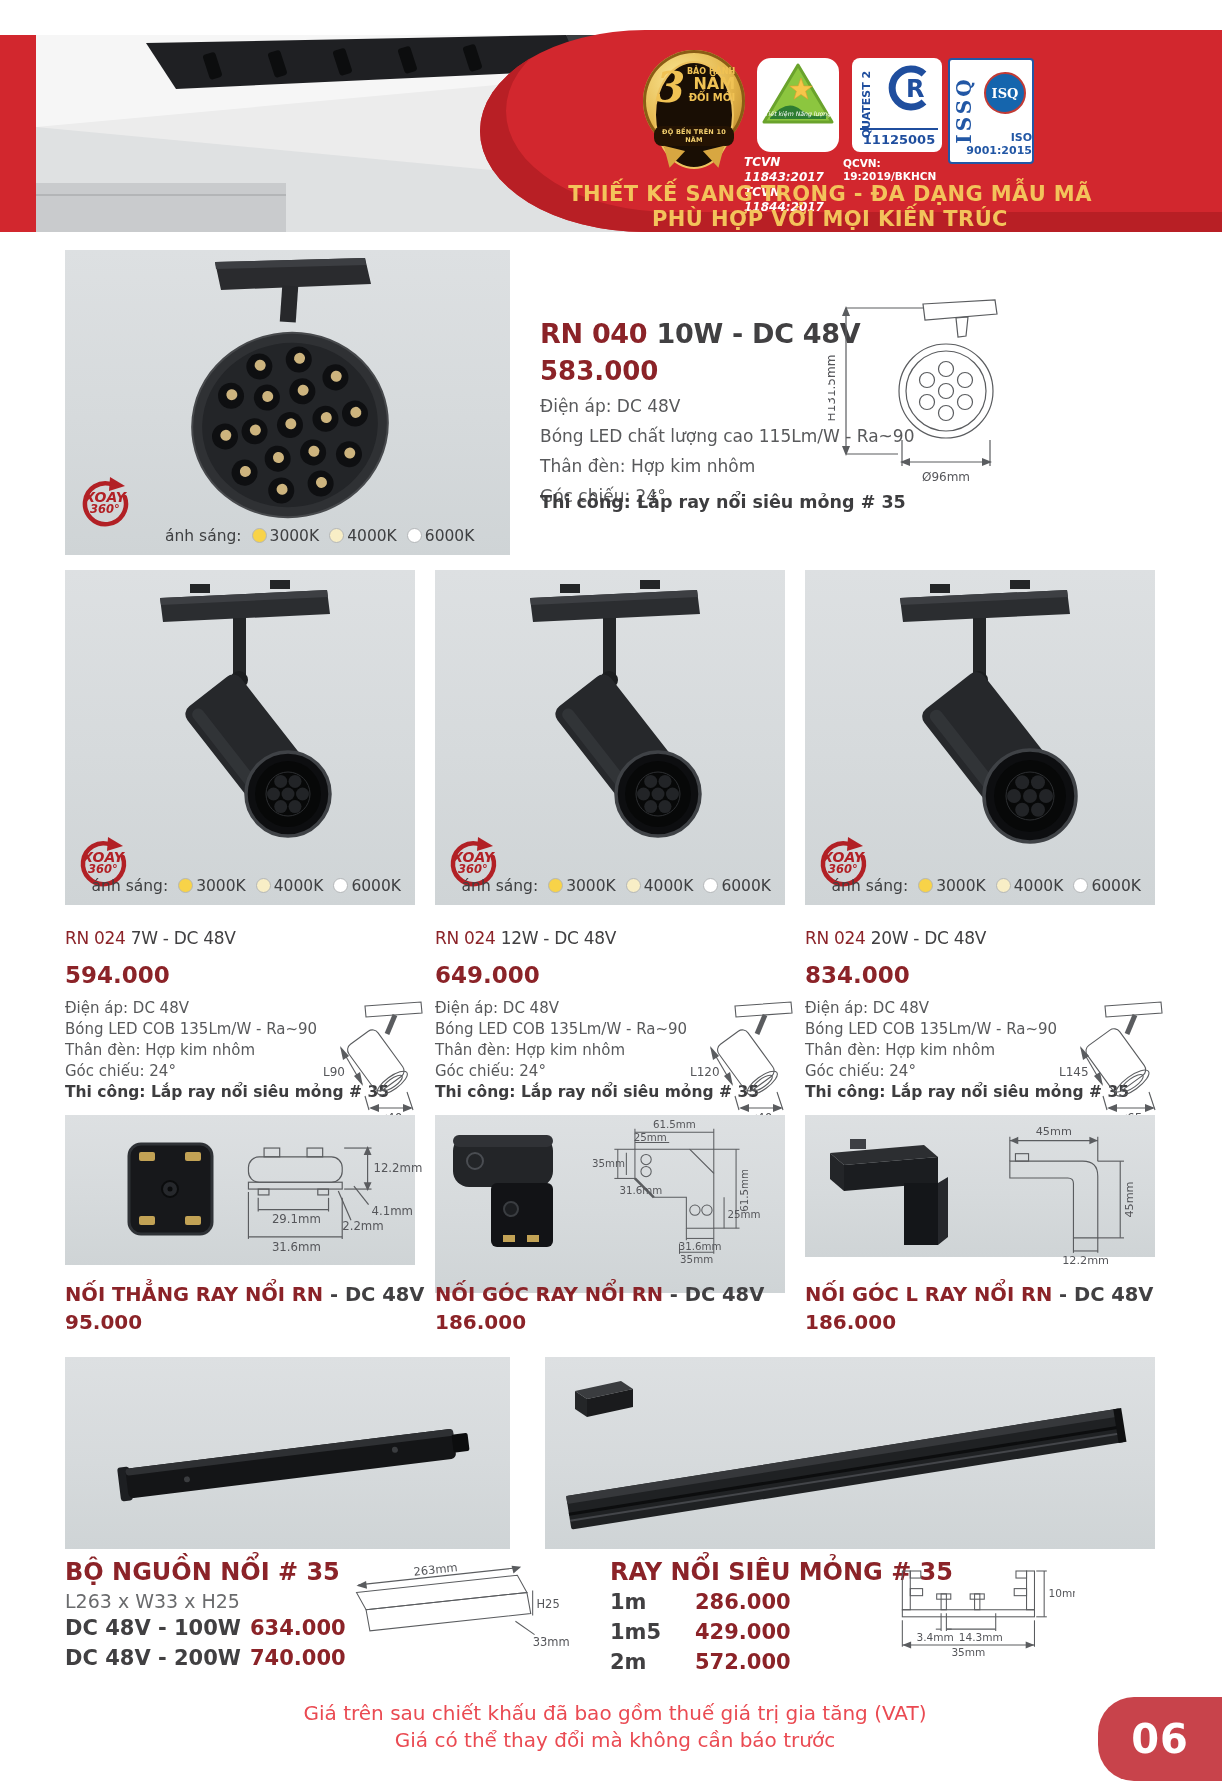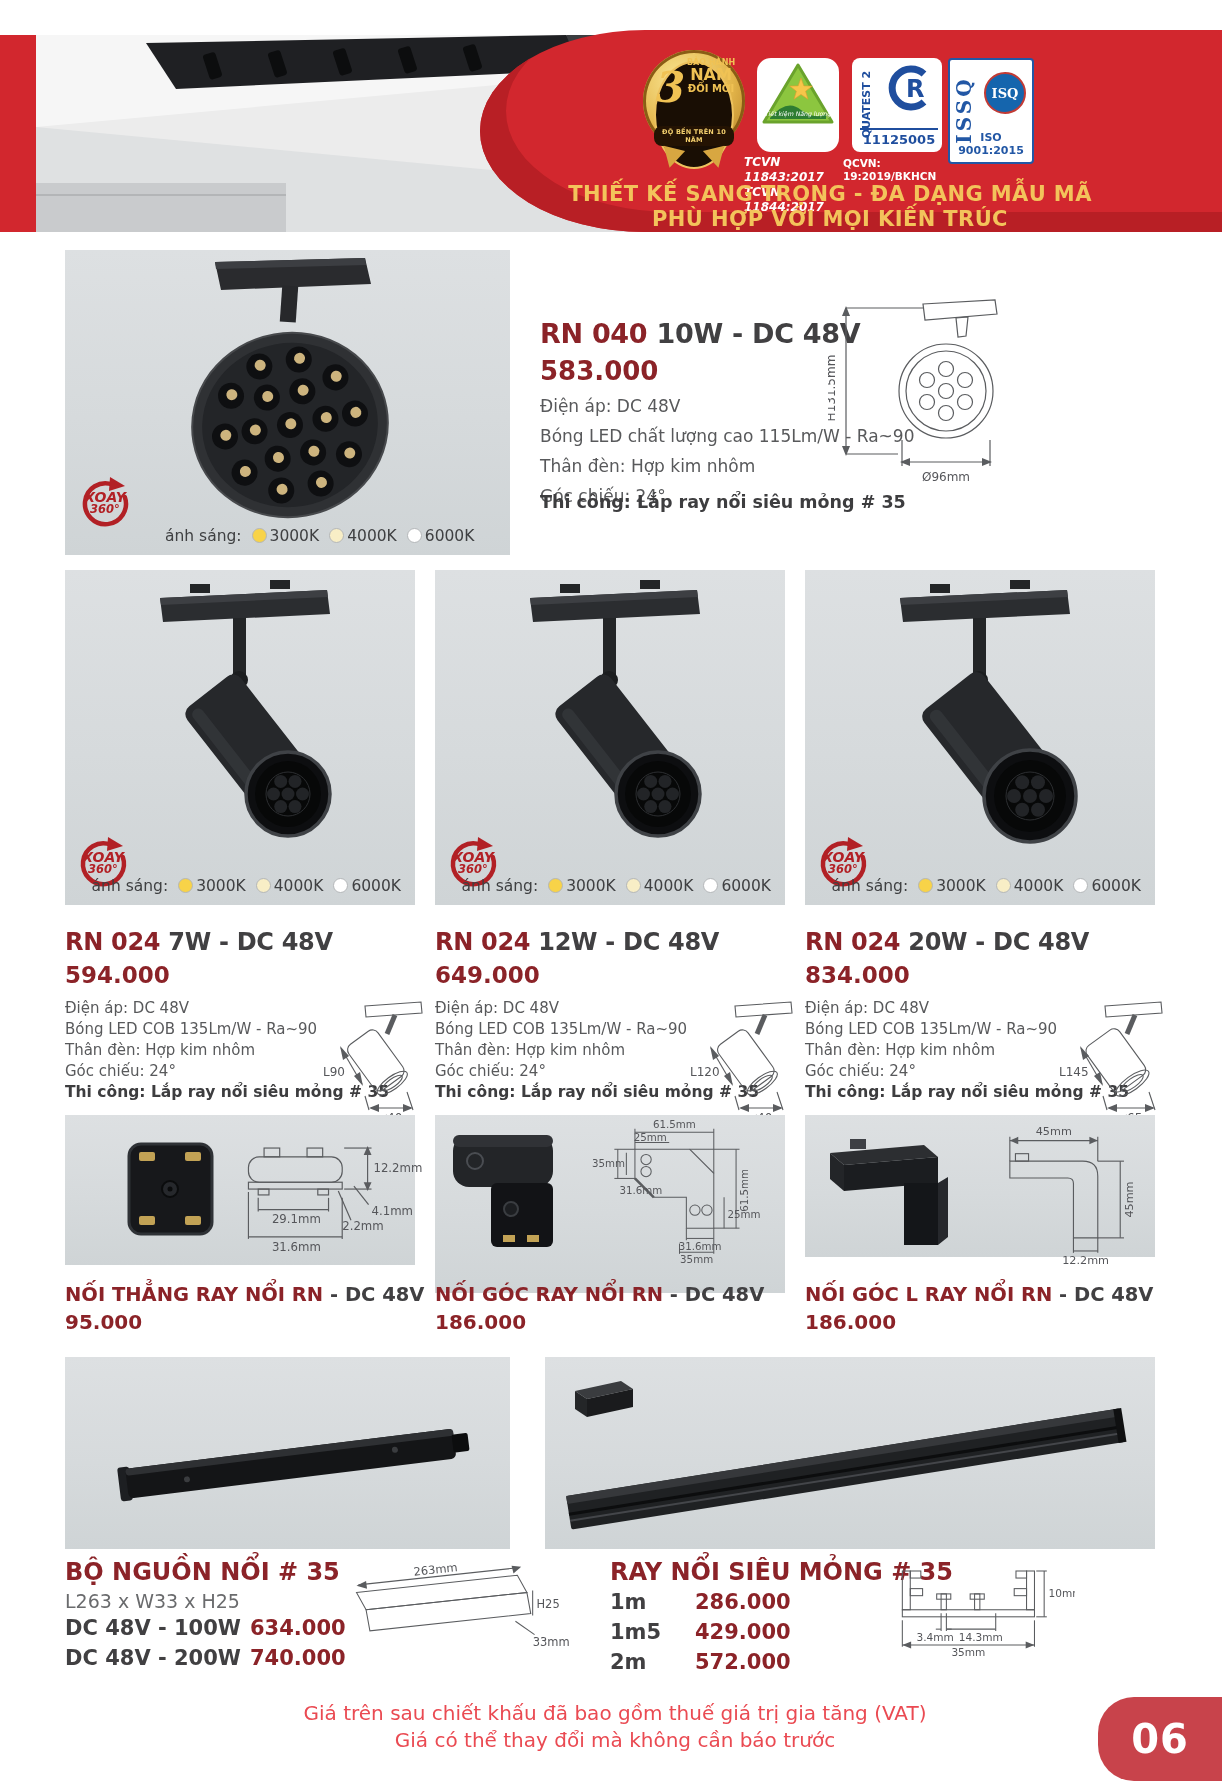--- a/index.html
+++ b/index.html
@@ -18,34 +18,34 @@
         box-shadow:inset 26px -20px 0 #b81f25}
   .whitebox{position:absolute;background:#fff;border-radius:10px}
   .tag{position:absolute;left:480px;width:700px;text-align:center;color:#f3c35b;
        font-weight:bold;font-size:21px;letter-spacing:.4px}
   
   .coin{position:absolute;border-radius:50%;background:radial-gradient(circle at 35% 30%,#fae591,#e3b54a 55%,#a9741f 100%);
         box-shadow:0 0 0 3px #8a5d15 inset}
   .coin-inner{position:absolute;inset:11px;border-radius:50%;background:#190e04;border:2px solid #edc25f}
   .medal-big{position:absolute;left:13px;top:13px;font-family:"DejaVu Serif",serif;font-style:italic;
              font-weight:bold;font-size:42px;color:#f0c254}
-  .medal-col{position:absolute;left:44px;top:9px;color:#f0c254;font-weight:bold;line-height:1.05;text-align:center}
+  .medal-col{position:absolute;left:44px;top:18px;color:#f0c254;font-weight:bold;line-height:1.05;text-align:right}
   .medal-band{position:absolute;left:11px;top:76px;width:80px;background:#241303;border-radius:8px;
               color:#f3cf6e;font-size:6.5px;font-weight:bold;text-align:center;padding:2px 0;letter-spacing:.2px}
   .ribbon{position:absolute;width:0;height:0;border-left:11px solid transparent;border-right:11px solid transparent;
           border-top:20px solid #d8a741}
   .vertlbl{position:absolute;transform:rotate(-90deg);transform-origin:center;font-weight:bold;color:#1f4e9e;white-space:nowrap}
   .cert-sub{position:absolute;color:#fff;font-weight:bold;font-style:italic;text-align:left;line-height:1.25}
   
   .ptitle1{font-size:27px;font-weight:bold;letter-spacing:-.3px}
   .price1{font-size:26px;font-weight:bold;color:#8b2328}
   .specs1{font-size:17px;color:#58595b}
   .specs1 div{margin-bottom:10px}
   .install1{font-size:17.5px;font-weight:bold;color:#3d3d3f}
-  .ptitle2{font-size:24px;font-weight:bold;letter-spacing:-.3px}
+  .ptitle2{font-size:17px;font-weight:normal;letter-spacing:-.3px}
   .price2{font-size:23px;font-weight:bold;color:#8b2328}
   .specs2{font-size:15px;color:#58595b;line-height:21px}
   .specs2 .install{font-weight:bold;color:#3d3d3f;font-size:15.5px}
   .ctitle{font-size:19.5px;font-weight:bold;white-space:nowrap}
   .cprice{font-size:20px;font-weight:bold;color:#8b2328}
   .btitle{font-size:24px;font-weight:bold;color:#8b2328;white-space:nowrap}
   .bsize{font-size:19px;color:#6a6b6d}
   .brow{font-size:21px;font-weight:bold}
   .bprice{font-size:21px;font-weight:bold;color:#8b2328}
   
@@ -131,21 +131,21 @@
                 color:#1f4e9e;font-weight:bold;font-size:13px;padding-top:2px">11125005</div>
   </div>
   <div class="cert-sub" style="left:843px;top:157px;width:108px;font-size:10.5px;font-style:normal">QCVN: 19:2019/BKHCN</div>
 
   <div class="whitebox" style="left:948px;top:58px;width:86px;height:106px;border-radius:4px;border:2.5px solid #2257a5">
     <div class="vertlbl" style="left:-24px;top:38px;width:76px;font-size:20px;letter-spacing:3px;
                 font-family:'DejaVu Serif',serif;text-align:center;color:#2257a5">ISSQ</div>
     <div style="position:absolute;left:34px;top:12px;width:42px;height:42px;border-radius:50%;background:#1565ad;
                 border:2px solid #c23b35;display:flex;align-items:center;justify-content:center;
                 color:#fff;font-weight:bold;font-size:13px;font-family:'DejaVu Serif',serif">ISQ</div>
-    <div style="position:absolute;left:0;right:0;bottom:5px;text-align:center;color:#2257a5;font-weight:bold;font-size:11px">ISO 9001:2015</div>
+    <div style="position:absolute;left:0;right:0;bottom:5px;text-align:right;color:#2257a5;font-weight:bold;font-size:11px">ISO 9001:2015</div>
   </div>
 
   <div class="tag" style="top:182px">THIẾT KẾ SANG TRỌNG - ĐA DẠNG MẪU MÃ</div>
   <div class="tag" style="top:207px">PHÙ HỢP VỚI MỌI KIẾN TRÚC</div>
 
   <div class="imgblock" style="left:65px;top:250px;width:445px;height:305px">
     <svg width="445" height="305" viewBox="0 0 445 305">
       <polygon points="150,12 300,8 306,34 156,40" fill="#2a2b2e"></polygon>
       <polygon points="150,12 300,8 301,15 151,19" fill="#3c3e42"></polygon>
       <rect x="216" y="36" width="16" height="36" fill="#27282b" transform="rotate(4 224 54)"></rect>

